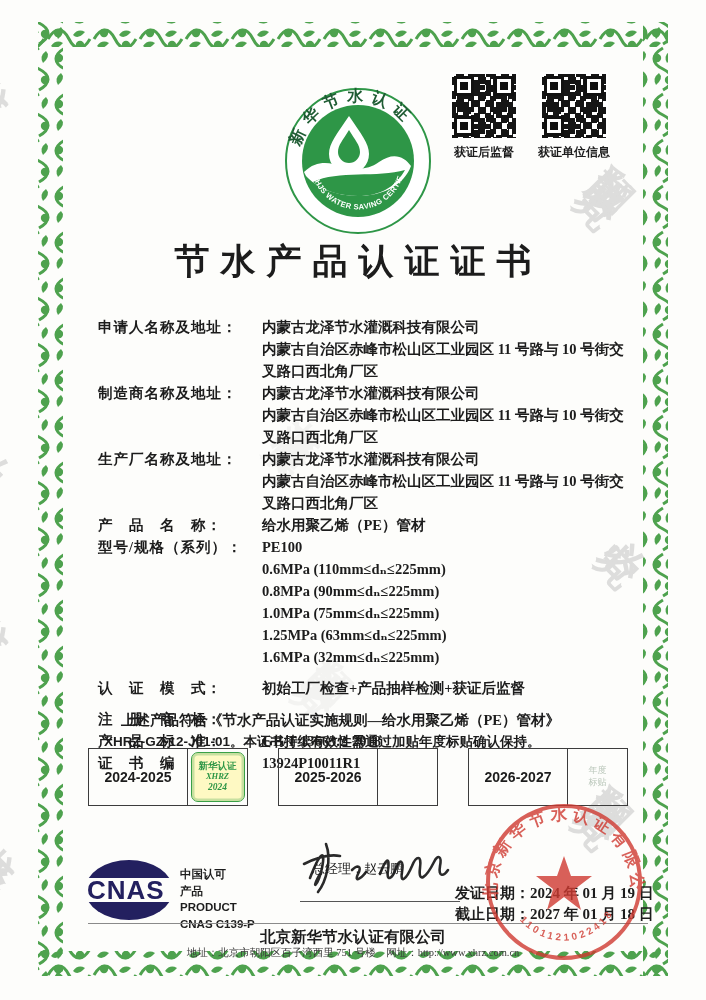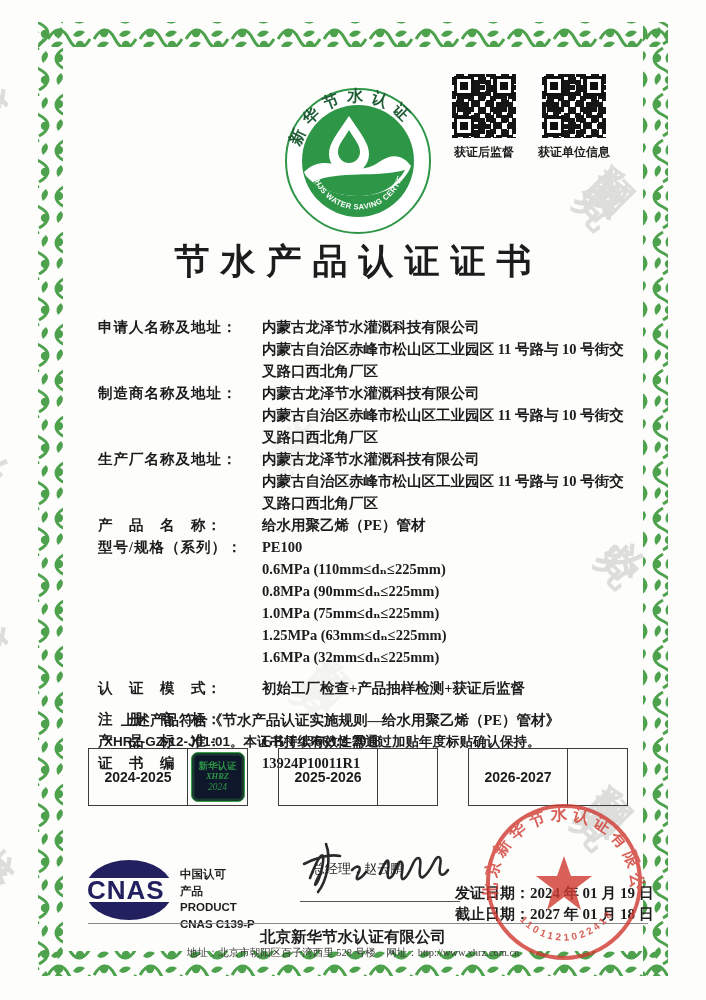--- a/index.html
+++ b/index.html
@@ -31,26 +31,26 @@
   .statement{position:absolute;left:92px;top:709px;width:534px;font-size:14.5px;
       line-height:22px;font-weight:600;z-index:2;}
   .statement .l1{text-indent:2em;}
   .statement .l2{font-family:"Liberation Sans",sans-serif;font-weight:700;font-size:13.5px;margin-left:12px;}
   
   .years{position:absolute;left:88px;top:748px;width:634px;display:flex;gap:30px;z-index:2;align-items:flex-end;}
   .ybox{width:158px;height:56px;border:1.5px solid #3c3c3c;display:flex;}
   .ycell-l{width:98px;border-right:1.5px solid #3c3c3c;display:flex;align-items:center;
       justify-content:center;font-size:14px;font-weight:600;font-family:"Liberation Sans",sans-serif;}
   .ycell-r{flex:1;display:flex;align-items:center;justify-content:center;}
-  .sticker{width:52px;height:48px;border:1.6px solid #3aa047;border-radius:7px;background:#0f172a;
+  .sticker{width:52px;height:48px;border:1.6px solid #3aa047;border-radius:7px;background:#fef9c3;
       box-shadow:inset 0 0 0 2.5px rgba(58,160,71,.28);display:flex;flex-direction:column;
       align-items:center;justify-content:center;color:#2e9647;line-height:1.15;}
   .sticker .s1{font-size:9.5px;font-weight:700;}
   .sticker .s2{font-size:8.5px;font-style:italic;font-weight:700;}
-  .sticker .s3{font-size:9.5px;font-style:italic;font-weight:400;}
+  .sticker .s3{font-size:9.5px;font-style:italic;font-weight:700;}
   .slot-ph{font-size:9px;color:#b9c6b9;text-align:center;line-height:1.3;white-space:pre-line;}
   
   .cnas-text{position:absolute;left:180px;top:866px;font-size:11.5px;font-weight:700;
       line-height:1.45;z-index:2;font-family:"Liberation Sans",sans-serif;color:#1d1d1d;}
   .sig-line{position:absolute;left:300px;top:901px;width:160px;border-top:1.2px solid #555;z-index:2;}
   .sig-title{position:absolute;left:312px;top:860px;font-size:13px;font-weight:400;z-index:2;}
   .dates{position:absolute;left:455px;top:883px;font-size:15px;font-weight:700;line-height:21px;z-index:2;}
   .rule-long{position:absolute;left:88px;top:923px;width:560px;border-top:1px solid #8a8a8a;z-index:2;}
   .footer-co{position:absolute;left:0;top:927px;width:100%;text-align:center;
       font-size:15.5px;font-weight:700;z-index:3;}
@@ -203,20 +203,24 @@
     </div>
   </div>
   <div class="ybox">
     <div class="ycell-l">2025-2026</div>
     <div class="ycell-r">
         <span class="slot-ph"></span>
       </div>
   </div>
   <div class="ybox">
     <div class="ycell-l">2026-2027</div>
+    <div class="ycell-r">
+        <span class="slot-ph">年度
+标贴</span>
+      </div>
   </div>
 </div>
 
 <svg class="abs" style="left:83px;top:858px;z-index:2;" width="92" height="64" viewBox="0 0 92 64">
   <ellipse cx="46" cy="32" rx="44" ry="30" fill="#23205f"></ellipse>
   <rect x="-2" y="20" width="96" height="24" fill="#fdfdfb"></rect>
   <text x="4" y="41" font-size="26" font-weight="800" fill="#23205f" font-family="Liberation Sans, sans-serif" letter-spacing="1">CNAS</text>
 </svg>
 <div class="cnas-text">
   <div>中国认可</div>
@@ -249,13 +253,13 @@
   <polygon points="82,56 89,76 110,76 93,89 99,110 82,97 65,110 71,89 54,76 75,76" fill="#cf3a31"></polygon>
   <text font-size="16.5" font-weight="700" fill="#cf3a31" letter-spacing="4.5" font-family="Liberation Sans, sans-serif">
     <textPath href="#sealTop" startOffset="2%"><tspan>北京新华节水认证有限公司</tspan></textPath>
   </text>
   <text font-size="10" font-weight="700" fill="#cf3a31" letter-spacing="3" font-family="Liberation Sans, sans-serif">
     <textPath href="#sealBottom" startOffset="8%"><tspan>1101121022418</tspan></textPath>
   </text>
 </svg>
 
 <div class="footer-co">北京新华节水认证有限公司</div>
-<div class="footer-addr">地址：北京市朝阳区百子湾西里 528 号楼　网址：http://www.xhrz.com.cn</div>
+<div class="footer-addr">地址：北京市朝阳区百子湾西里 751 号楼　网址：http://www.xhrz.com.cn</div>
 
 </body></html>

